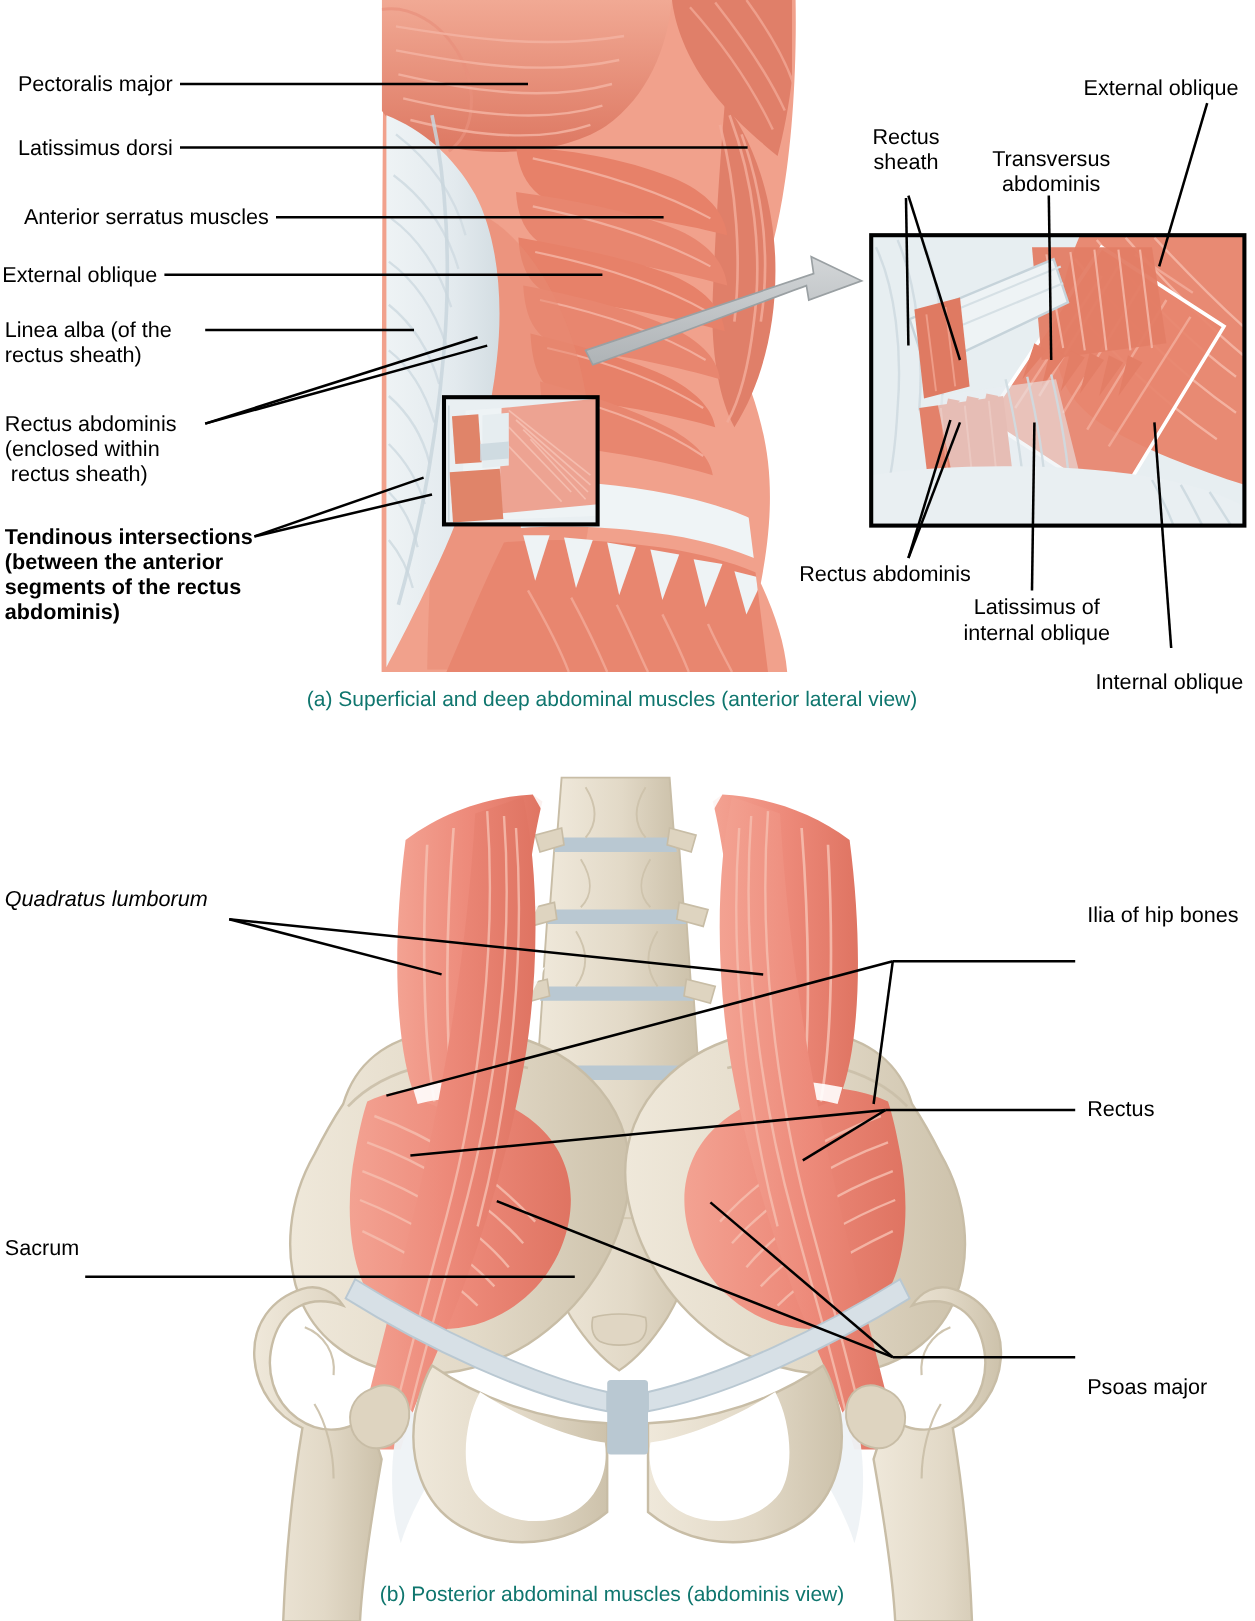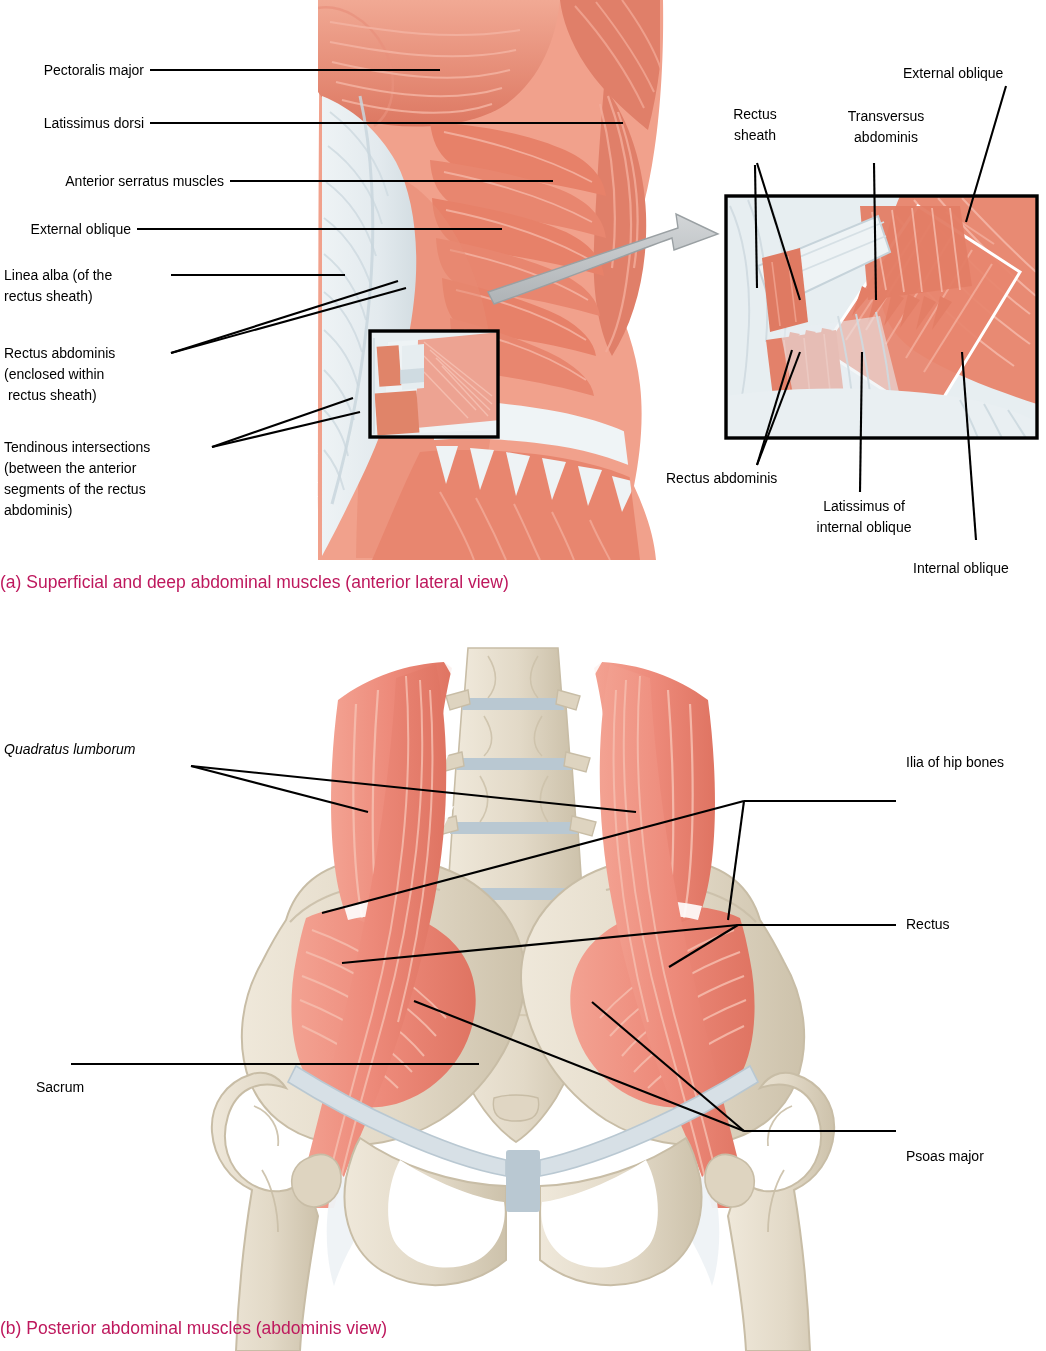--- a/index.html
+++ b/index.html
@@ -1,23 +1,23 @@
 <!DOCTYPE html>
 <html><head>
 <meta charset="utf-8">
 <style>
   html,body{margin:0;padding:0;background:#ffffff;}
   body{width:1046px;height:1351px;position:relative;
        font-family:"Liberation Sans","DejaVu Sans",sans-serif;
        color:#000;overflow:hidden;}
   #root{position:absolute;left:0;top:0;width:1046px;height:1351px;}
   .fig{position:absolute;left:0;top:0;width:1046px;height:1351px;}
-  .lbl{position:absolute;font-size:14px;line-height:21px;color:#000;white-space:pre;}
+  .lbl{position:absolute;font-size:18px;line-height:21px;color:#000;white-space:pre;}
   .lbl.r{text-align:right;}
-  .cap{position:absolute;font-size:17.5px;color:#be185d;white-space:nowrap;}
+  .cap{position:absolute;font-size:17.5px;color:#0f766e;white-space:nowrap;text-align:center;}
   svg{display:block;}
   .ln{stroke:#000;stroke-width:2.1;fill:none;stroke-linecap:butt;}
 </style>
 </head>
 <body>
 
 <div id="root">
 
   <svg class="fig" viewBox="0 0 1046 1351">
     <defs>
@@ -482,38 +482,38 @@
 
   <div class="lbl r" style="left:0;top:60px;width:144px;">Pectoralis major</div>
   <div class="lbl r" style="left:0;top:113px;width:144px;">Latissimus dorsi</div>
   <div class="lbl r" style="left:0;top:171px;width:224px;">Anterior serratus muscles</div>
   <div class="lbl r" style="left:0;top:219px;width:131px;">External oblique</div>
   <div class="lbl" style="left:4px;top:265px;width:230px;">Linea alba (of the
 rectus sheath)</div>
   <div class="lbl" style="left:4px;top:343px;width:230px;">Rectus abdominis
 (enclosed within
  rectus sheath)</div>
-  <div class="lbl" style="left:4px;top:437px;width:230px;">Tendinous intersections
+  <div class="lbl" style="left:4px;top:437px;width:230px;font-weight:bold;">Tendinous intersections
 (between the anterior
 segments of the rectus
 abdominis)</div>
 
   <div class="lbl" style="left:903px;top:63px;">External oblique</div>
   <div class="lbl" style="left:722px;top:104px;text-align:center;width:66px;">Rectus
 sheath</div>
-  <div class="lbl" style="left:822px;top:106px;text-align:center;width:108px;margin-left:10px;">Transversus
+  <div class="lbl" style="left:822px;top:122px;text-align:center;width:108px;">Transversus
 abdominis</div>
   <div class="lbl" style="left:666px;top:468px;">Rectus abdominis</div>
   <div class="lbl" style="left:799px;top:496px;text-align:center;width:130px;">Latissimus of
 internal oblique</div>
   <div class="lbl" style="left:913px;top:558px;">Internal oblique</div>
 
   <div class="cap" style="left:0;top:572px;width:1020px;">(a) Superficial and deep abdominal muscles (anterior lateral view)</div>
 
   <div class="lbl" style="left:4px;top:739px;font-style:italic;">Quadratus lumborum</div>
-  <div class="lbl" style="left:4px;top:1077px;margin-left:32px;">Sacrum</div>
+  <div class="lbl" style="left:4px;top:1030px;">Sacrum</div>
   <div class="lbl" style="left:906px;top:752px;">Ilia of hip bones</div>
   <div class="lbl" style="left:906px;top:914px;">Rectus</div>
   <div class="lbl" style="left:906px;top:1120px;margin-top:26px;">Psoas major</div>
 
   <div class="cap" style="left:0;top:1318px;width:1020px;">(b) Posterior abdominal muscles (abdominis view)</div>
 
 </div>
 
 </body></html>

